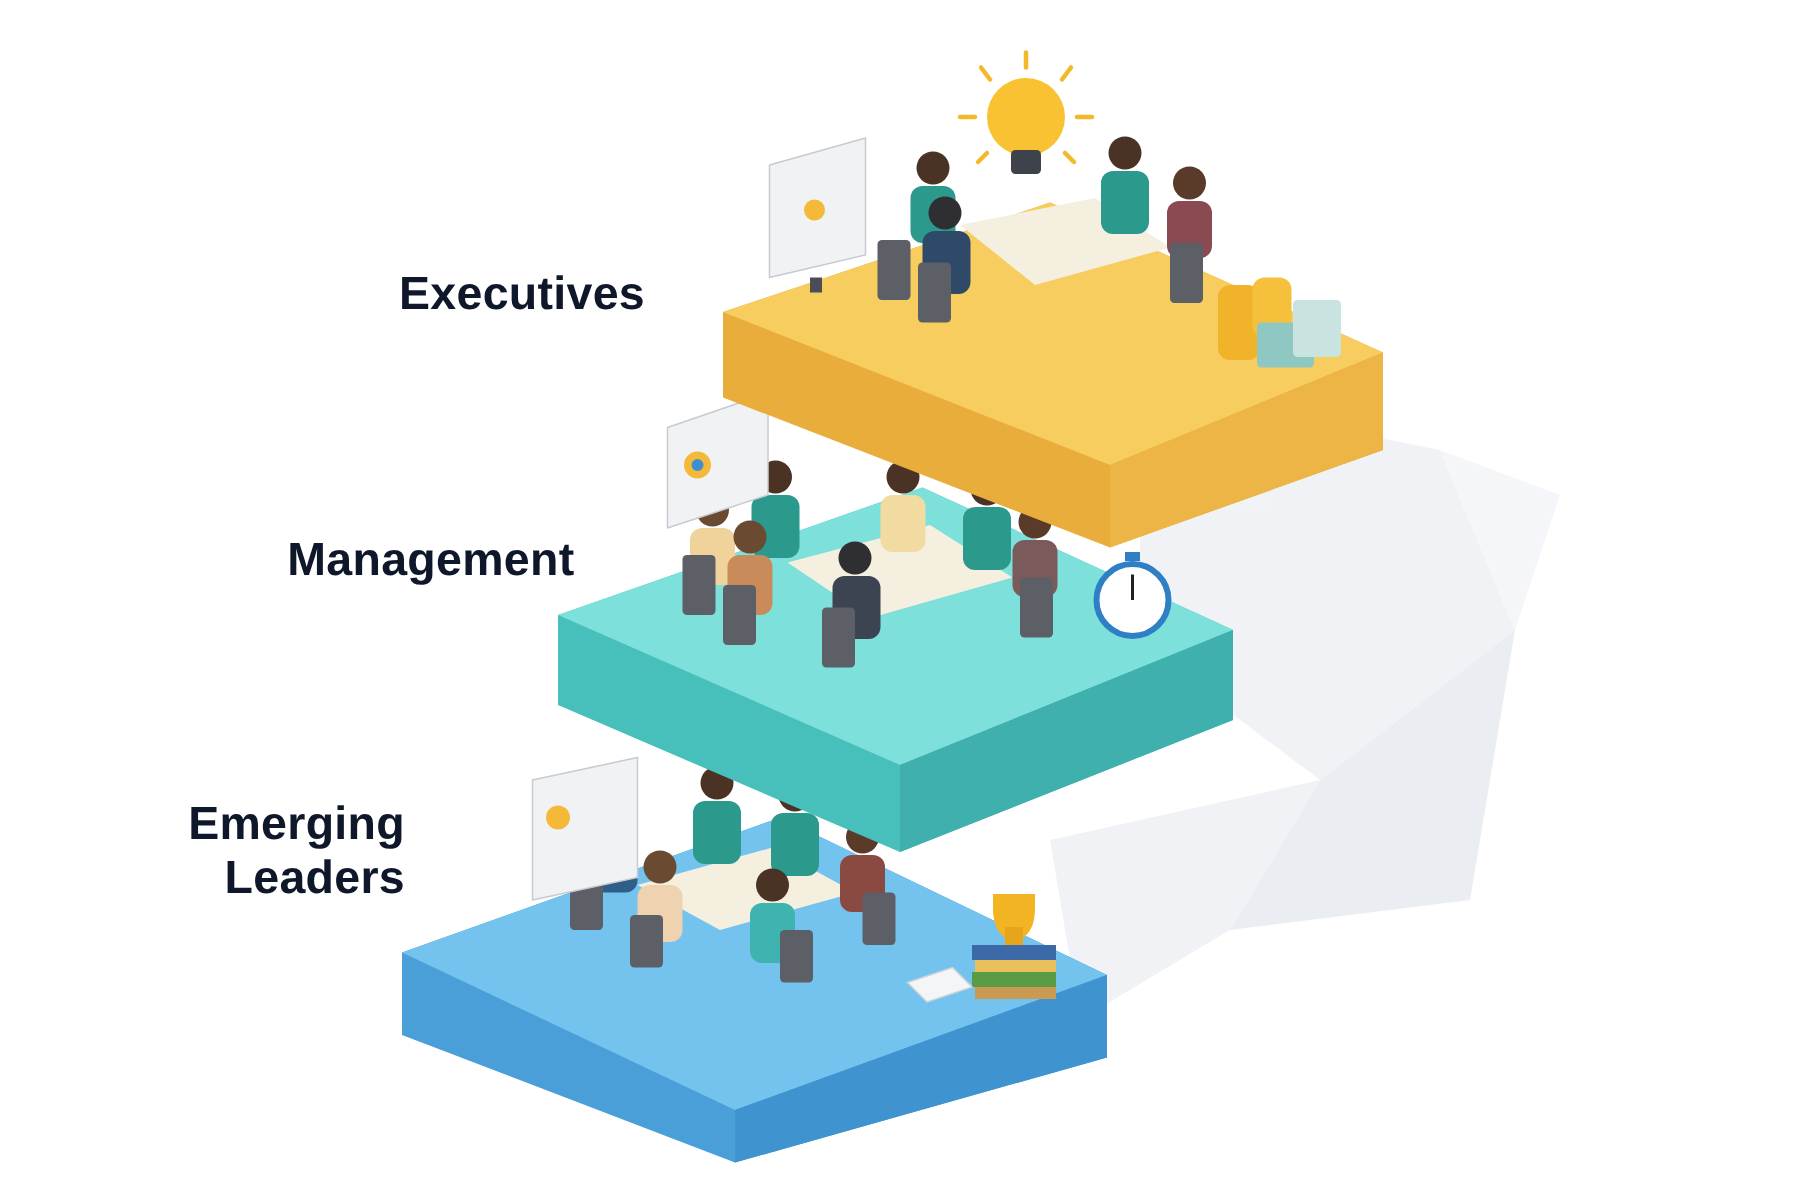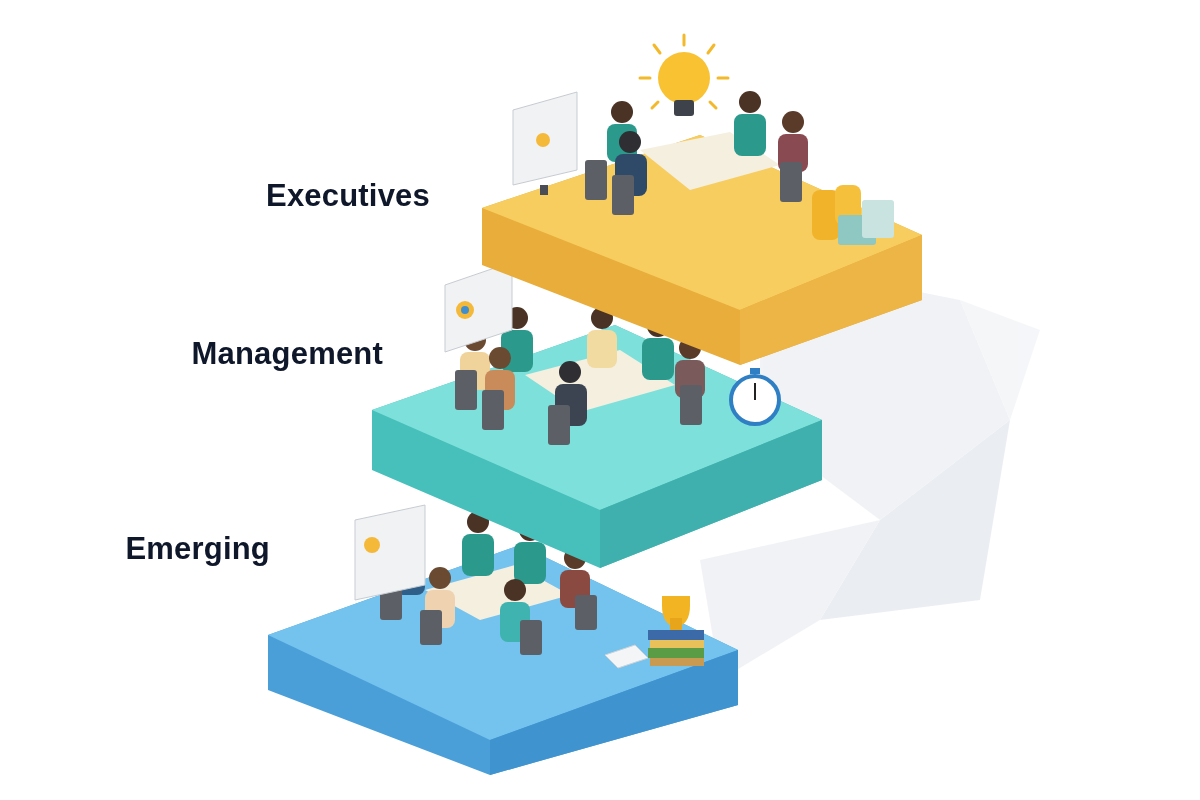--- a/index.html
+++ b/index.html
@@ -154,16 +154,17 @@
         <line x1="640" y1="78" x2="650" y2="78"></line>
         <line x1="718" y1="78" x2="728" y2="78"></line>
         <line x1="652" y1="108" x2="658" y2="102"></line>
         <line x1="716" y1="108" x2="710" y2="102"></line>
       </g>
     </g>
   </g>
 </svg>
 
 <div class="label" style="left:230px;top:178px;width:200px;">Executives</div>
-<div class="label" style="left:130px;top:336px;width:253px;">Management</div>
+<div class="label" style="left:130px;top:355px;width:253px;">Management</div>
 <div class="label" style="left:80px;top:531px;width:190px;text-align:right;">
   <div>Emerging</div>
+  <div>Leaders</div>
 </div>
 
 </body></html>

